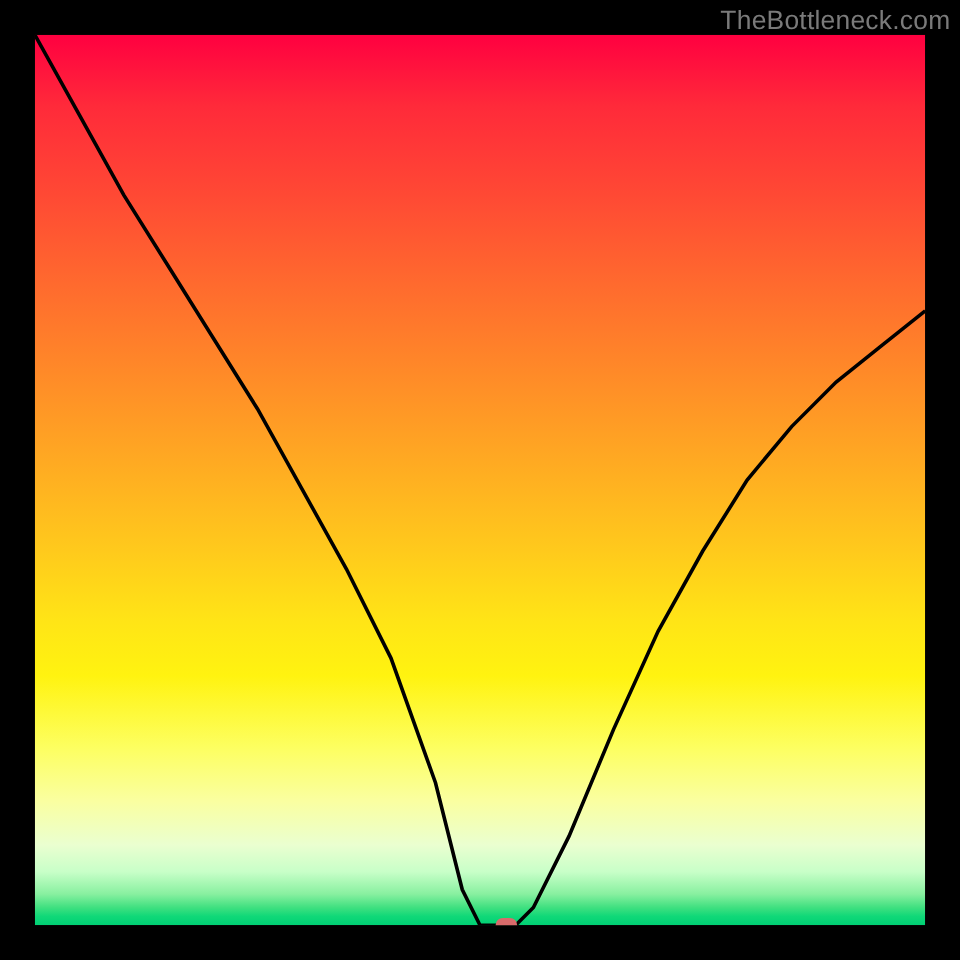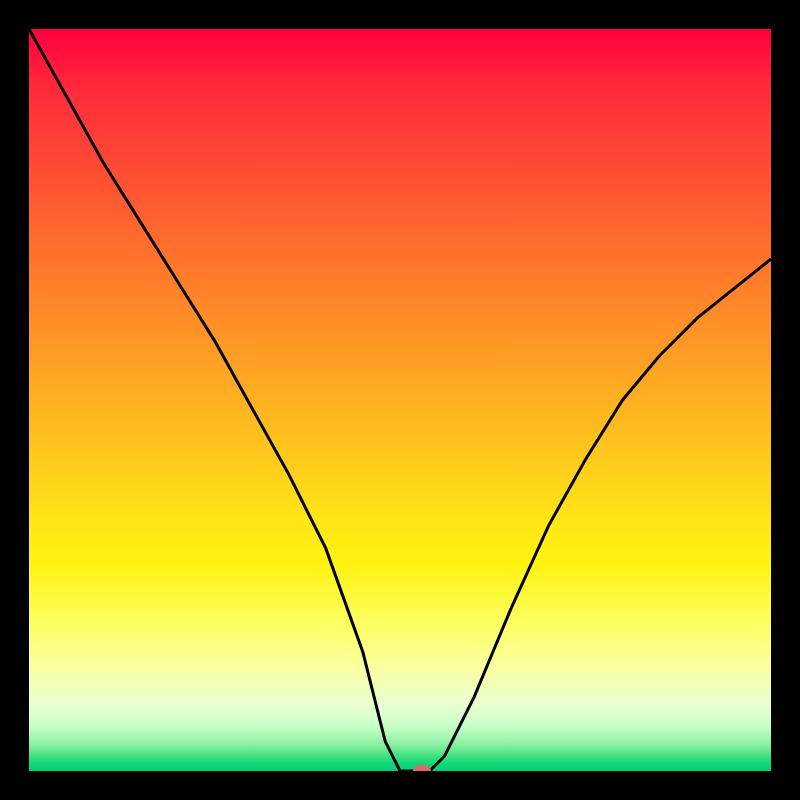--- a/index.html
+++ b/index.html
@@ -77,20 +77,21 @@
     border-radius: 6px;
     background: #d86b6b;
     transform: translate(-50%, -50%);
   }
 </style>
 </head>
 <body>
 
 <div class="frame">
 
+  <div class="watermark">TheBottleneck.com</div>
 
   <div class="plot-area">
     <div class="gradient"></div>
 
     <svg class="curve" viewBox="0 0 742 742" preserveAspectRatio="none">
       <path id="curve-path" d="M0.0 0.0 L37.1 66.8 L74.2 133.6 L111.3 192.9 L148.4 252.3 L185.5 311.6 L222.6 378.4 L259.7 445.2 L296.8 519.4 L333.9 623.3 L356.2 712.3 L371.0 742.0 L385.8 742.0 L400.7 742.0 L415.5 727.2 L445.2 667.8 L482.3 578.8 L519.4 497.1 L556.5 430.4 L593.6 371.0 L630.7 326.5 L667.8 289.4 L704.9 259.7 L742.0 230.0" fill="none" stroke="#000" stroke-width="3"></path>
     </svg>
 
     <div id="marker" class="marker" style="left: 393.26px; top: 742px;"></div>
   </div>

